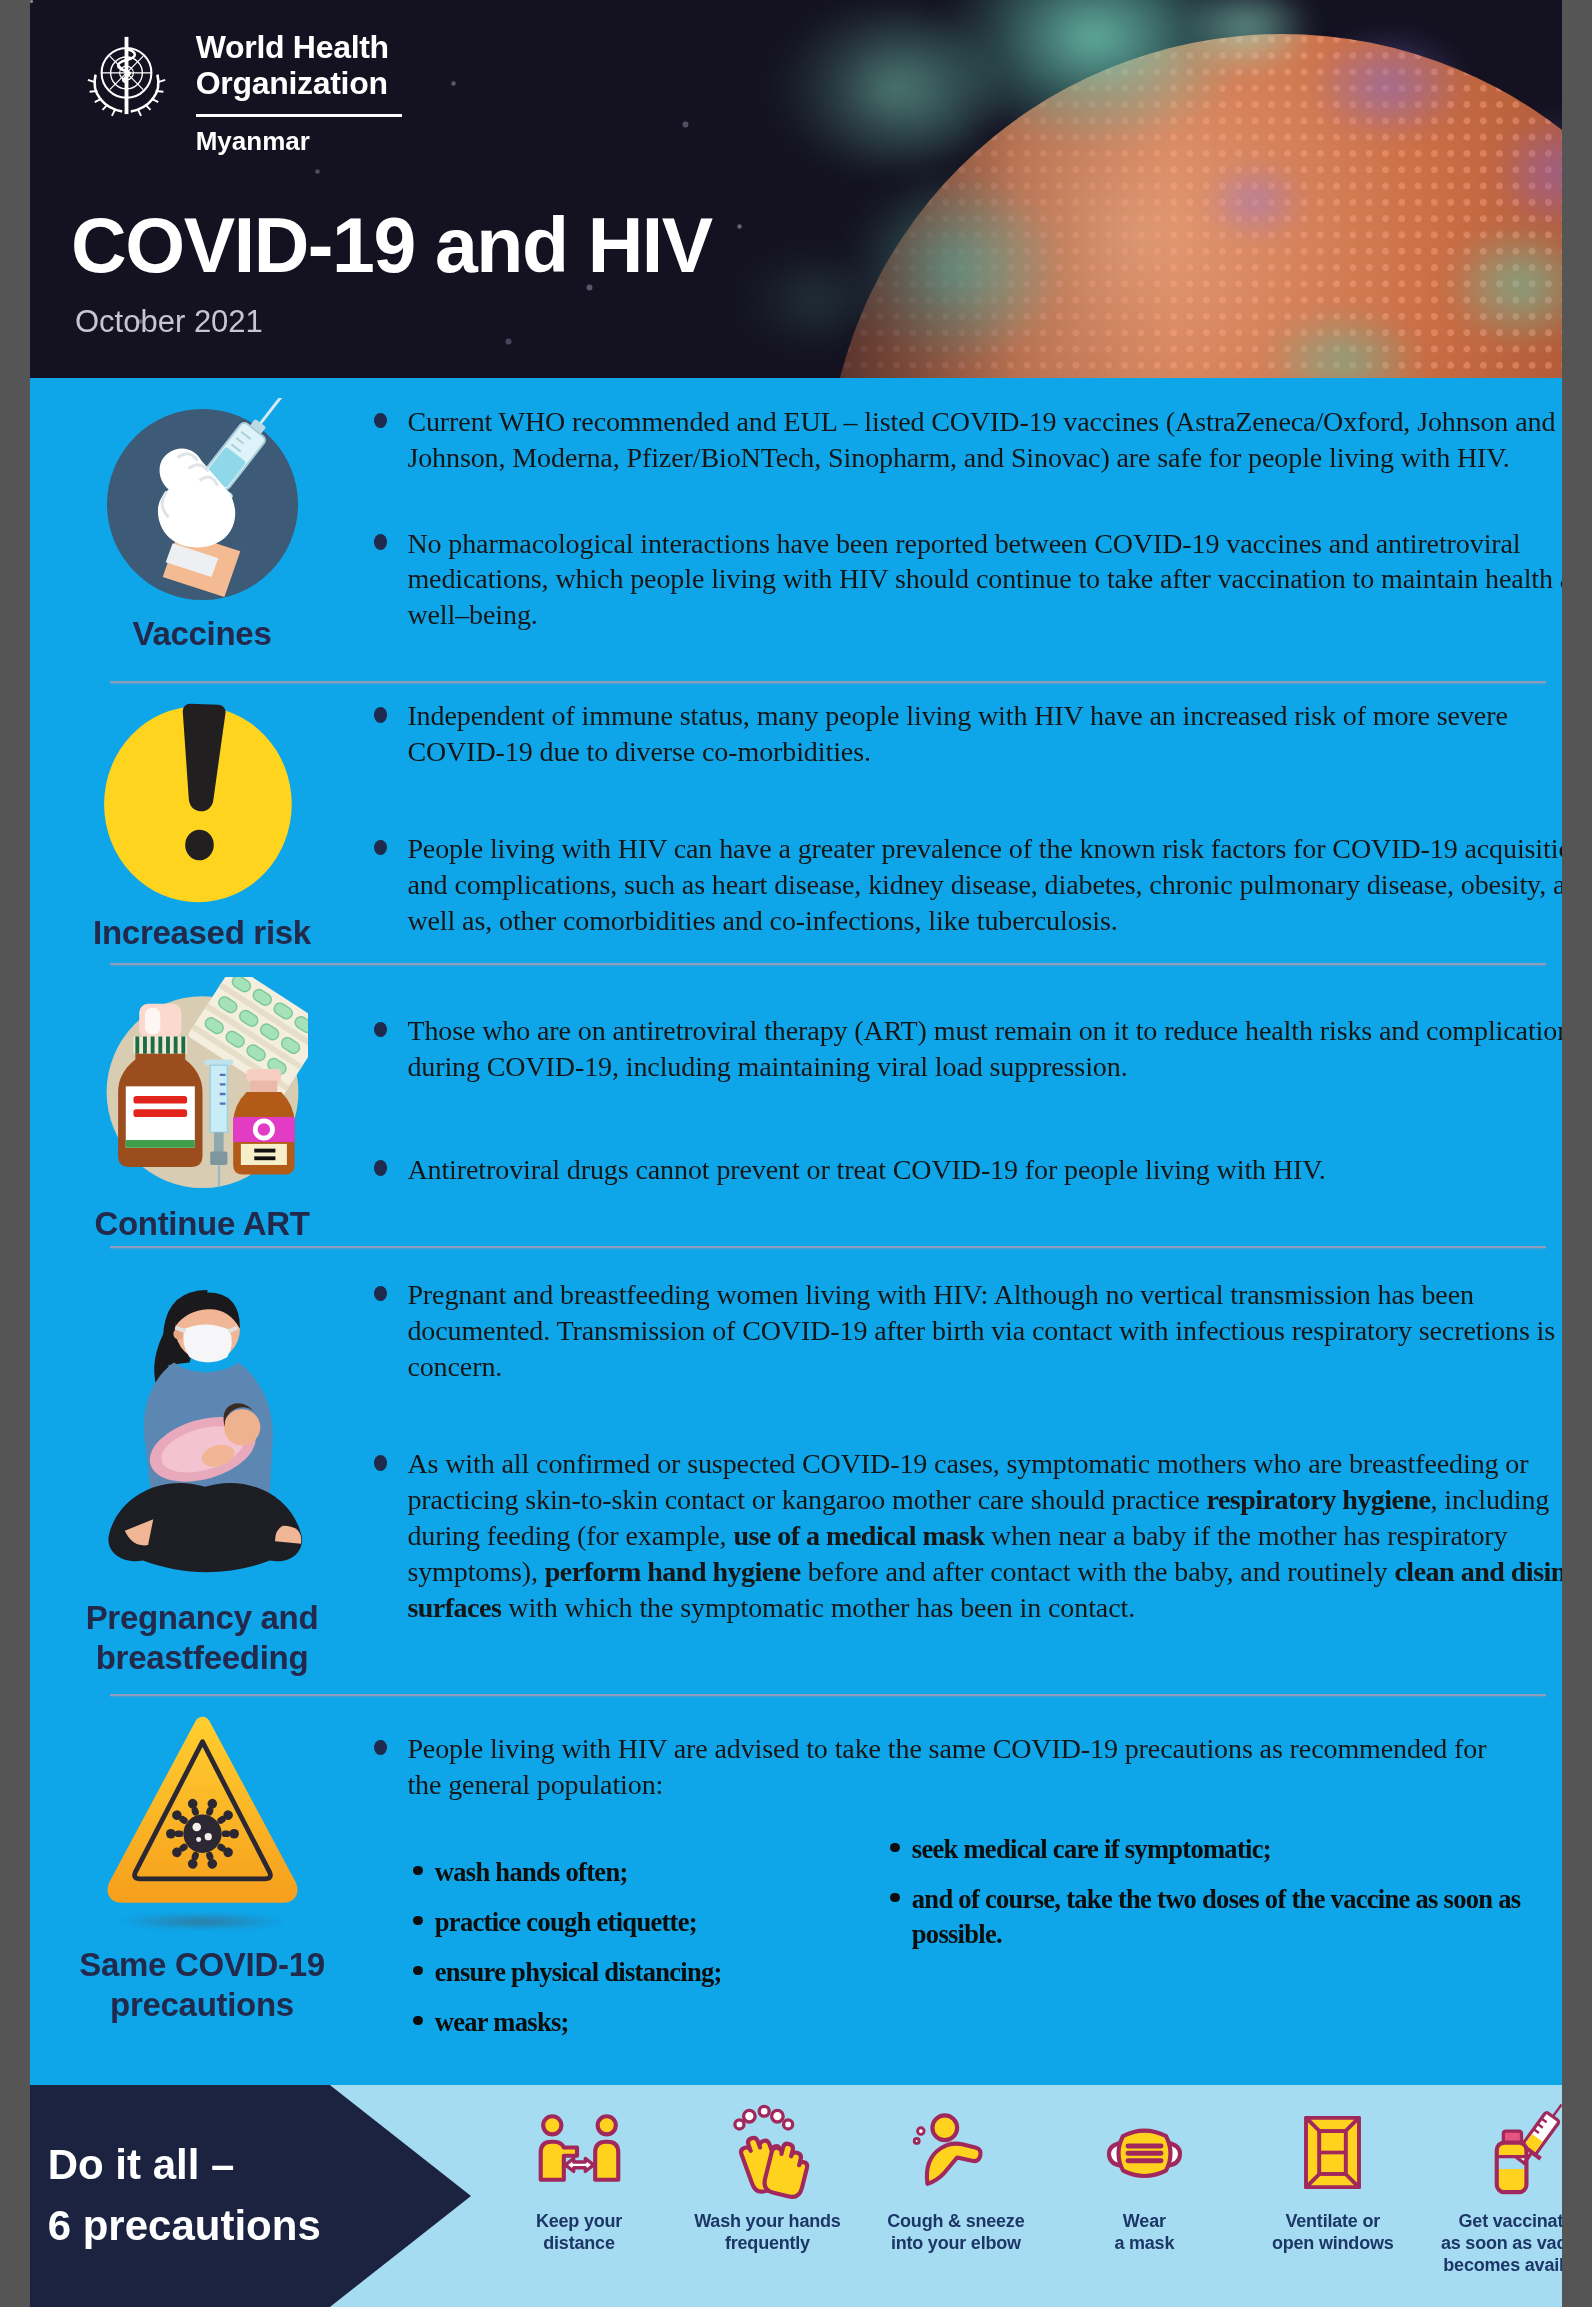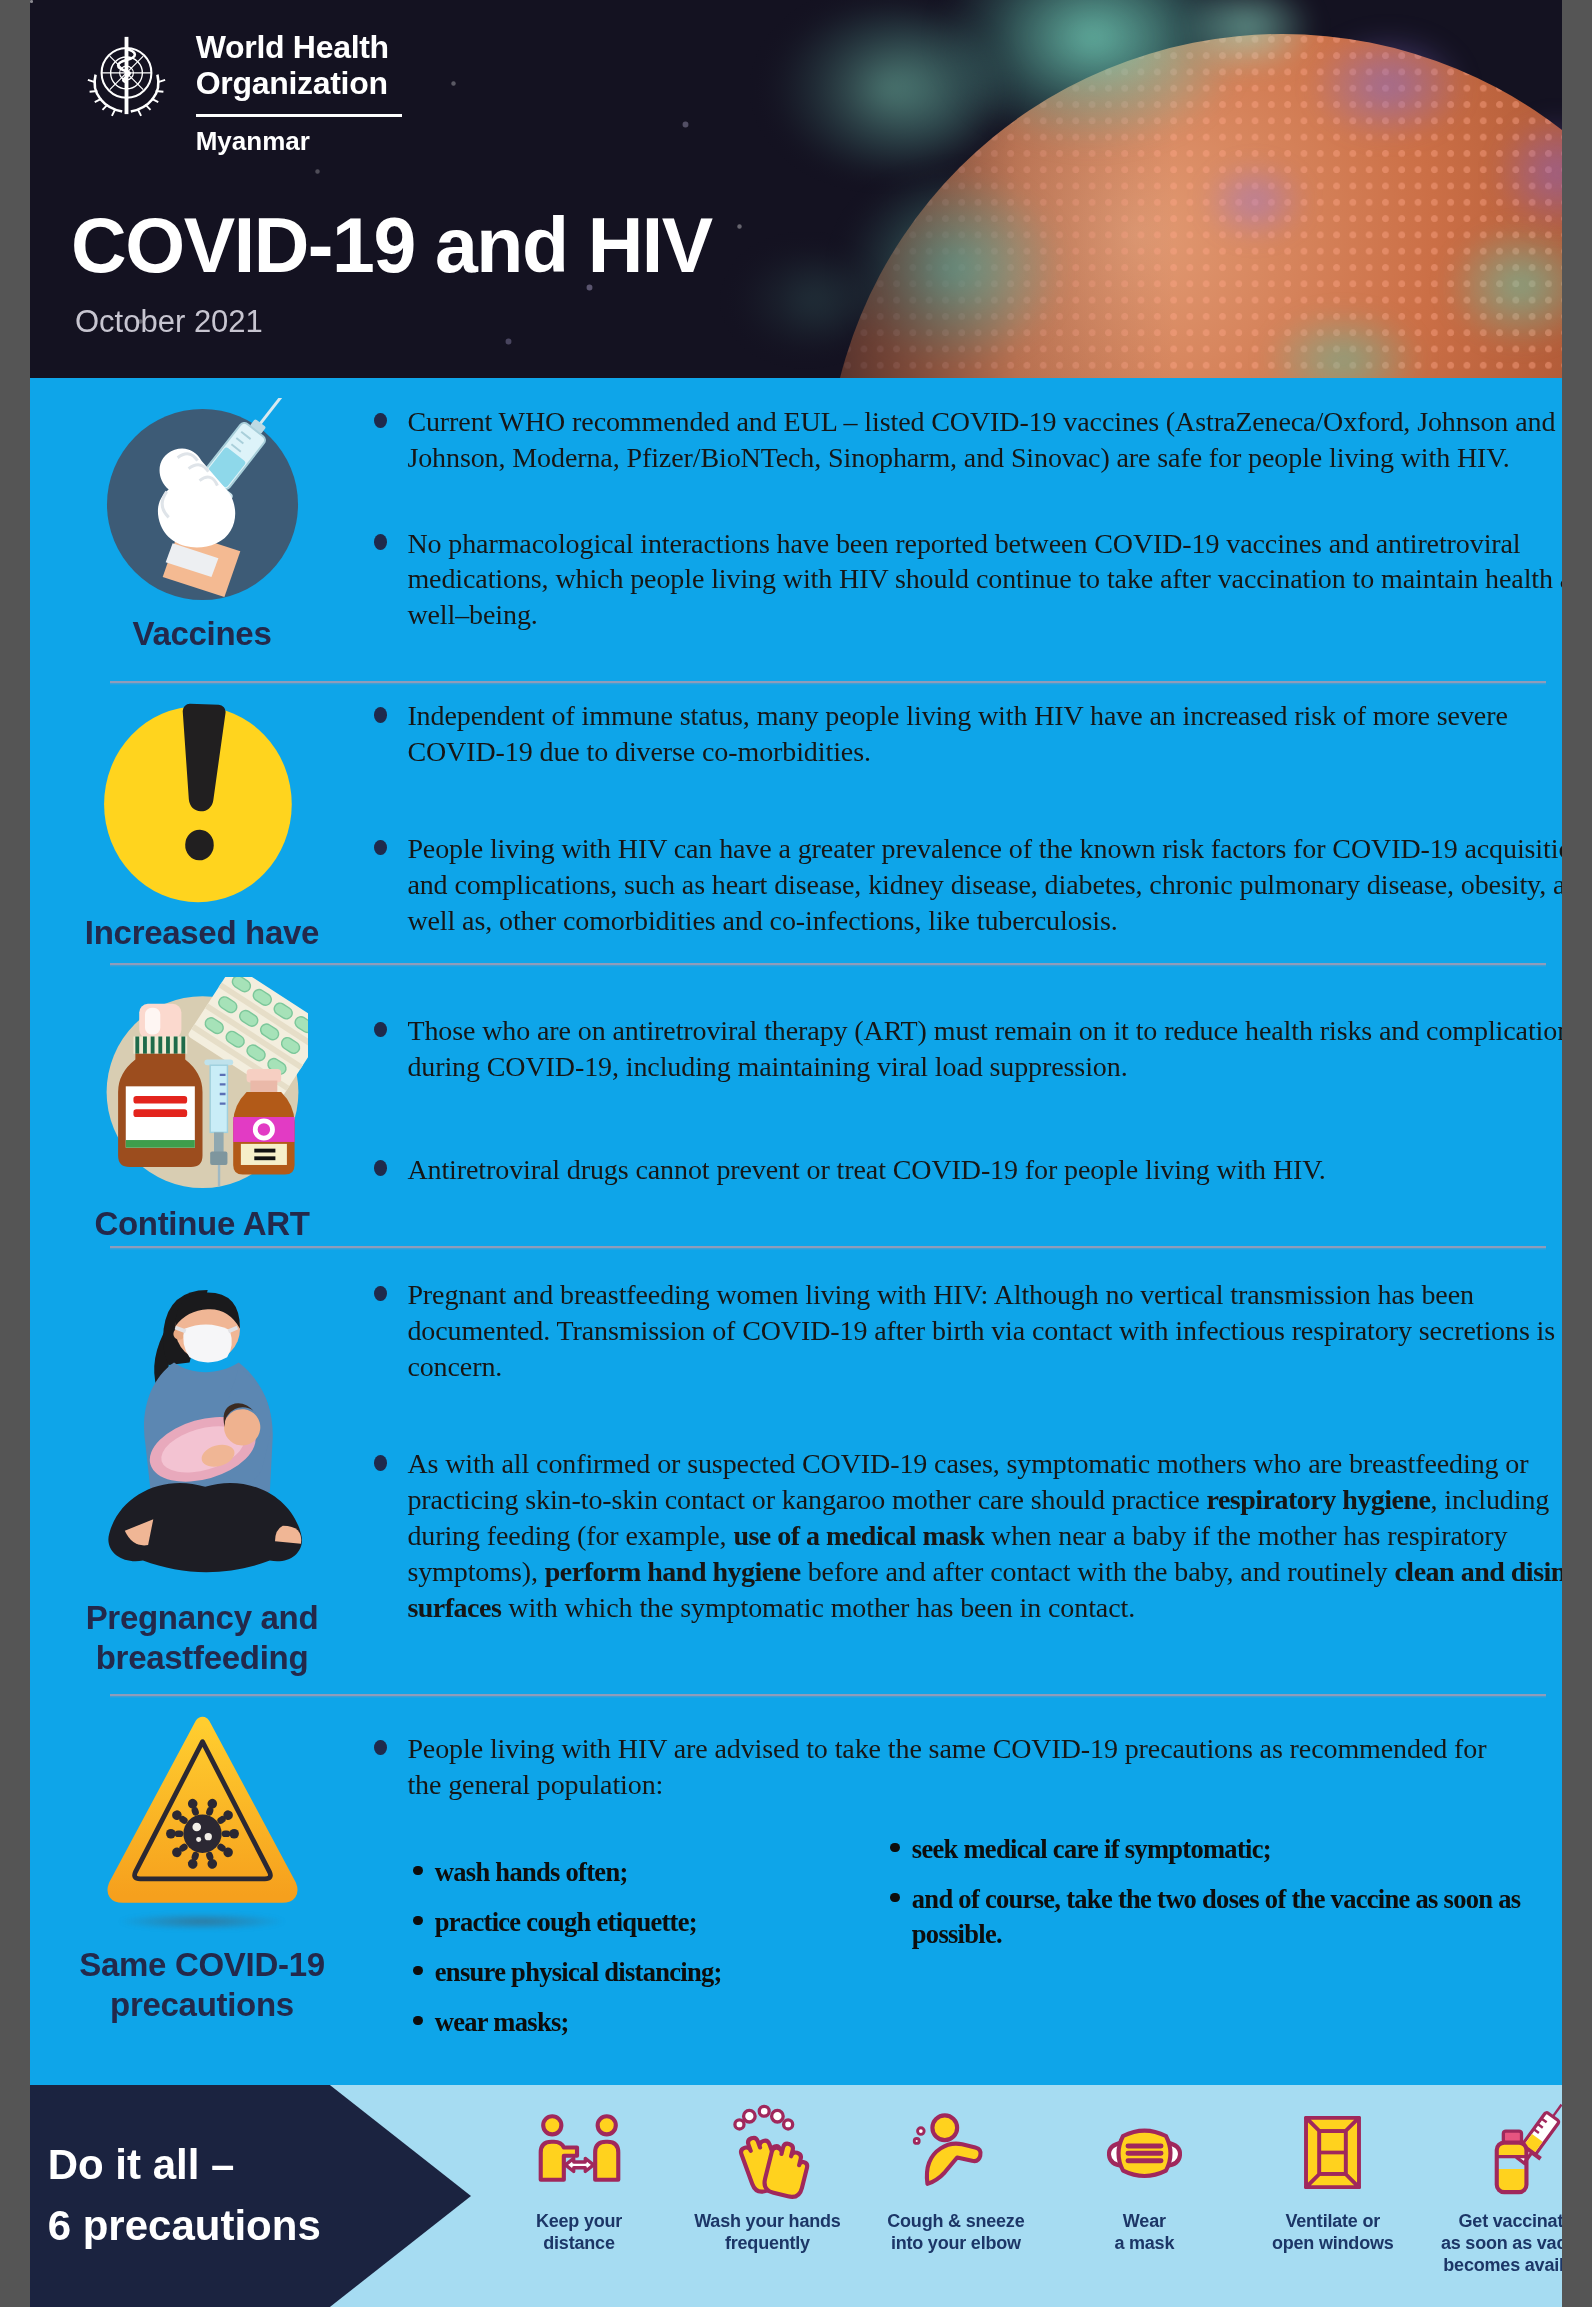--- a/index.html
+++ b/index.html
@@ -197,21 +197,21 @@
     <div class="icon-col">
       <span>
         <svg viewBox="0 0 200 212" width="204">
           <ellipse cx="96" cy="112" rx="92" ry="96" fill="#FFD41E"></ellipse>
           <g transform="rotate(2 100 110)">
             <path d="M85 14 h28 a7 7 0 0 1 7 7.6 l-9 86 c-.7 7-6 11.4-12 11.4 s-11.3-4.4-12-11.4 l-9-86 A7 7 0 0 1 85 14 Z" fill="#211F20"></path>
             <ellipse cx="99" cy="152" rx="14" ry="15" fill="#211F20"></ellipse>
           </g>
         </svg>
       </span>
-      <div class="sec-label">Increased have</div>
+      <div class="sec-label">Increased risk</div>
     </div>
     <div class="content-col">
       <div class="bullet">
           <span class="dot"></span>
           <p class="txt">Independent of immune status, many people living with HIV have an increased risk of more severe COVID-19 due to diverse co-morbidities.</p>
         </div>
       <div class="bullet b2">
           <span class="dot"></span>
           <p class="txt">People living with HIV can have a greater prevalence of the known risk factors for COVID-19 acquisition and complications, such as heart disease, kidney disease, diabetes, chronic pulmonary disease, obesity, as well as, other comorbidities and co-infections, like tuberculosis.</p>
         </div>

